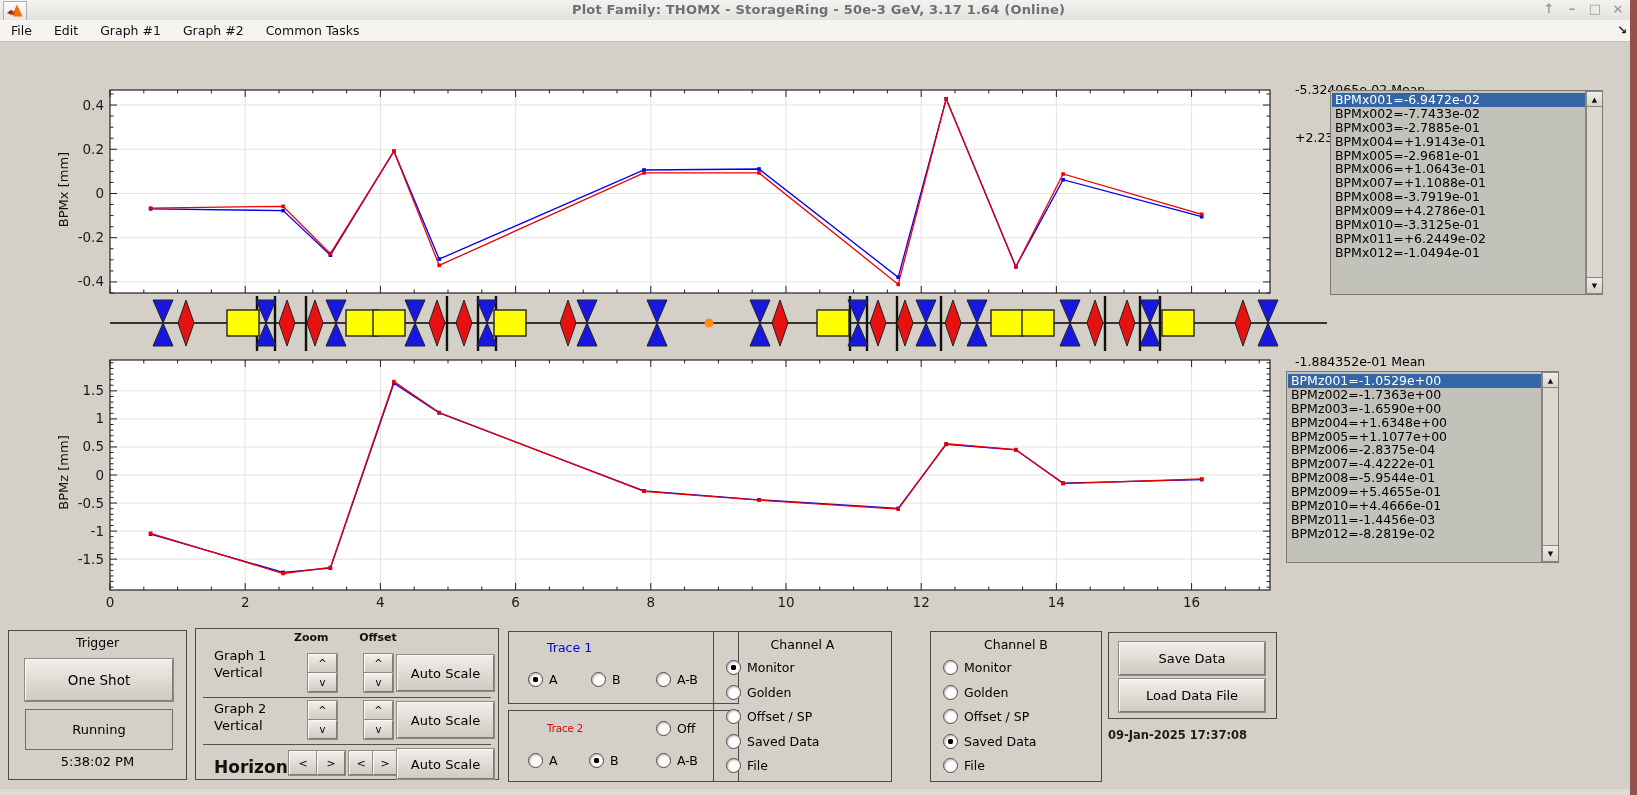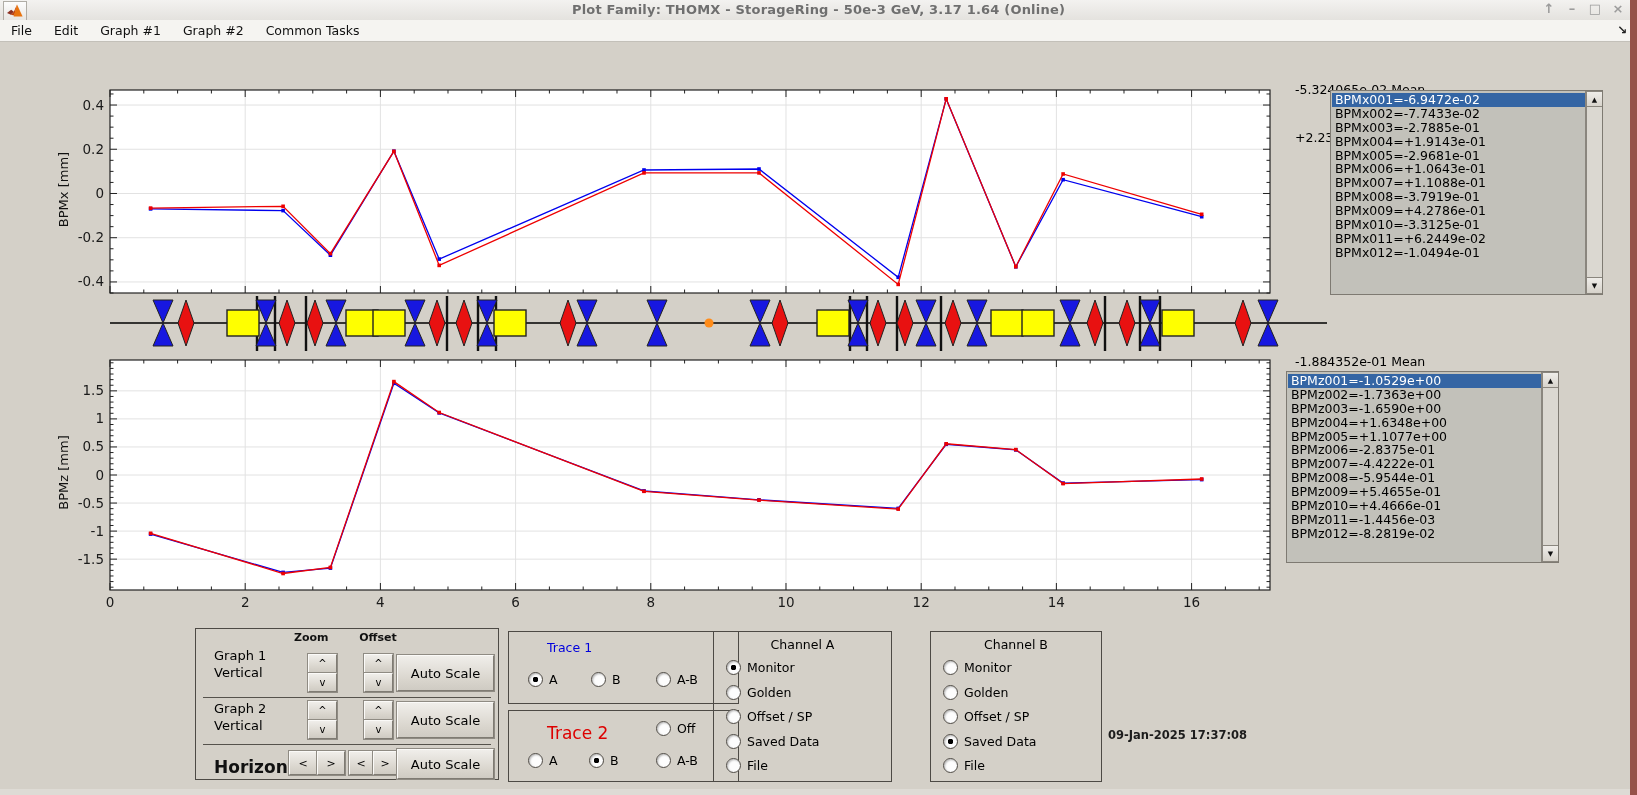--- a/index.html
+++ b/index.html
@@ -531,35 +531,41 @@
     <div>-1.884352e-01 Mean</div>
     <div>+9.374912e-01 RMS</div>
   </div>
   <div class="abs listbox" style="left:1286px;top:371px;width:271px;height:190px;">
     <div class="list-rows" id="bpmz-rows">
         <div class="list-row sel">BPMz001=-1.0529e+00</div>
         <div class="list-row">BPMz002=-1.7363e+00</div>
         <div class="list-row">BPMz003=-1.6590e+00</div>
         <div class="list-row">BPMz004=+1.6348e+00</div>
         <div class="list-row">BPMz005=+1.1077e+00</div>
-        <div class="list-row">BPMz006=-2.8375e-01</div>
+        <div class="list-row">BPMz006=-2.8375e-04</div>
         <div class="list-row">BPMz007=-4.4222e-01</div>
         <div class="list-row">BPMz008=-5.9544e-01</div>
         <div class="list-row">BPMz009=+5.4655e-01</div>
         <div class="list-row">BPMz010=+4.4666e-01</div>
         <div class="list-row">BPMz011=-1.4456e-03</div>
         <div class="list-row">BPMz012=-8.2819e-02</div>
       </div>
     <div class="scroll">
       <div class="sbtn" style="top:0;">▲</div>
       <div class="sthumb"></div>
       <div class="sbtn" style="bottom:0;">▼</div>
     </div>
   </div>
 
+  <div class="abs panel" style="left:8px;top:630px;width:177px;height:148px;">
+    <div class="ptitle" style="top:4px;">Trigger</div>
+    <div class="abs btn" style="left:16px;top:28px;width:146px;height:40px;font-size:13.5px;">One Shot</div>
+    <div class="abs flatbox" style="left:16px;top:78px;width:146px;height:39px;">Running</div>
+    <div class="abs" style="left:0;top:123px;width:177px;text-align:center;font-size:13px;">5:38:02 PM</div>
+  </div>
 
   <div class="abs panel" style="left:195px;top:628px;width:302px;height:150px;">
     <div class="abs small-lbl" style="left:98px;top:2px;width:54px;text-align:left;">Zoom</div>
     <div class="abs small-lbl" style="left:155px;top:2px;width:54px;text-align:center;">Offset</div>
 
     <div class="abs" style="left:18px;top:18px;font-size:13px;line-height:17px;white-space:pre-line;">Graph 1
 Vertical</div>
     <div class="abs btn" style="left:112px;top:25px;width:27px;height:17px;font-size:10px;">^</div>
     <div class="abs btn" style="left:112px;top:44px;width:27px;height:17px;font-size:10px;">v</div>
     <div class="abs btn" style="left:168px;top:25px;width:27px;height:17px;font-size:10px;">^</div>
@@ -596,21 +602,21 @@
           <span>B</span>
         </label>
         <label class="radio-opt" style="left: 147px; top: 40px;">
           <span class="radio"></span>
           <span>A-B</span>
         </label>
       </div>
   </div>
 
   <div class="abs panel" style="left:508px;top:710px;width:229px;height:70px;">
-    <div class="abs" style="left: 38px; top: 12px; font-size: 17px; color: rgb(221, 0, 0);" id="trace2-title">Trace 2</div>
+    <div class="abs" style="left: 38px; top: 12px; font-size: 10px; color: rgb(221, 0, 0);" id="trace2-title">Trace 2</div>
     <label class="radio-opt" style="left:147px;top:10px;">
       <span class="radio"></span>
       <span>Off</span>
     </label>
     <div id="trace2-opts">
         <label class="radio-opt" style="left: 19px; top: 42px;">
           <span class="radio"></span>
           <span>A</span>
         </label>
         <label class="radio-opt" style="left: 80px; top: 42px;">
@@ -669,17 +675,21 @@
           <span class="radio on"></span>
           <span>Saved Data</span>
         </label>
         <label class="radio-opt" style="left: 12px; top: 126px;">
           <span class="radio"></span>
           <span>File</span>
         </label>
       </div>
   </div>
 
+  <div class="abs panel" style="left:1108px;top:632px;width:167px;height:85px;">
+    <div class="abs btn" style="left:10px;top:9px;width:144px;height:31px;">Save Data</div>
+    <div class="abs btn" style="left:10px;top:46px;width:144px;height:31px;">Load Data File</div>
+  </div>
   <div class="abs tstamp" style="left:1108px;top:728px;">09-Jan-2025 17:37:08</div>
 
   <div class="abs bottom-strip"></div>
   <div class="abs edge-strip"></div>
 </div>
 
 </body></html>

